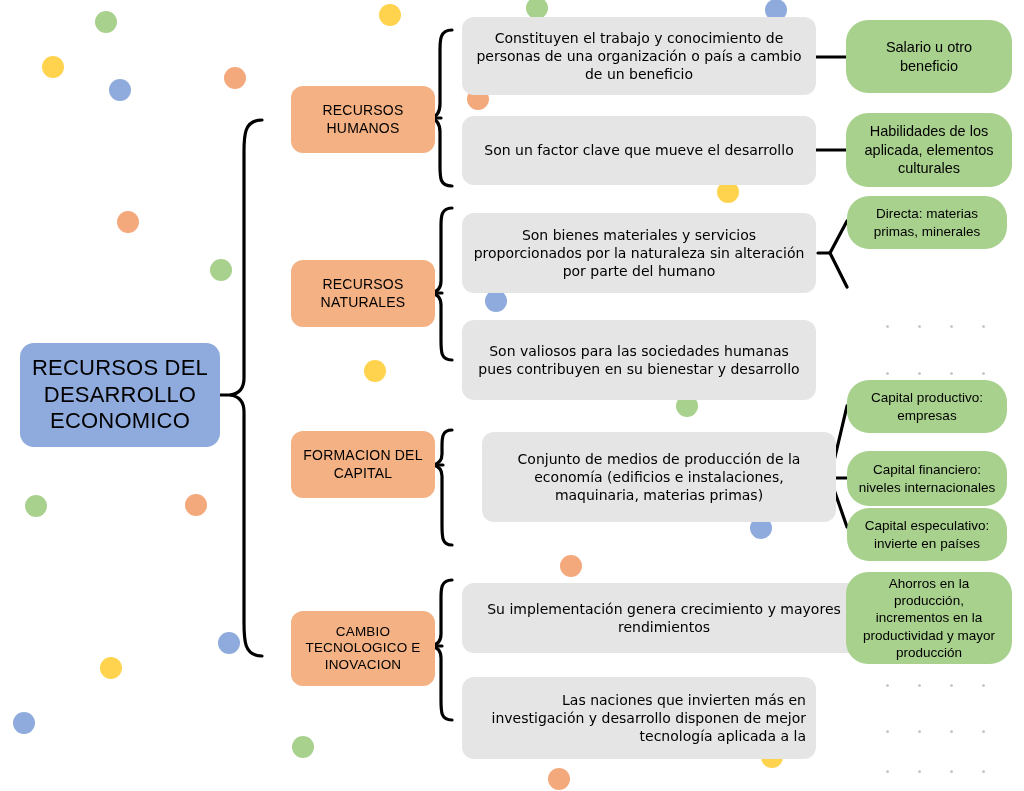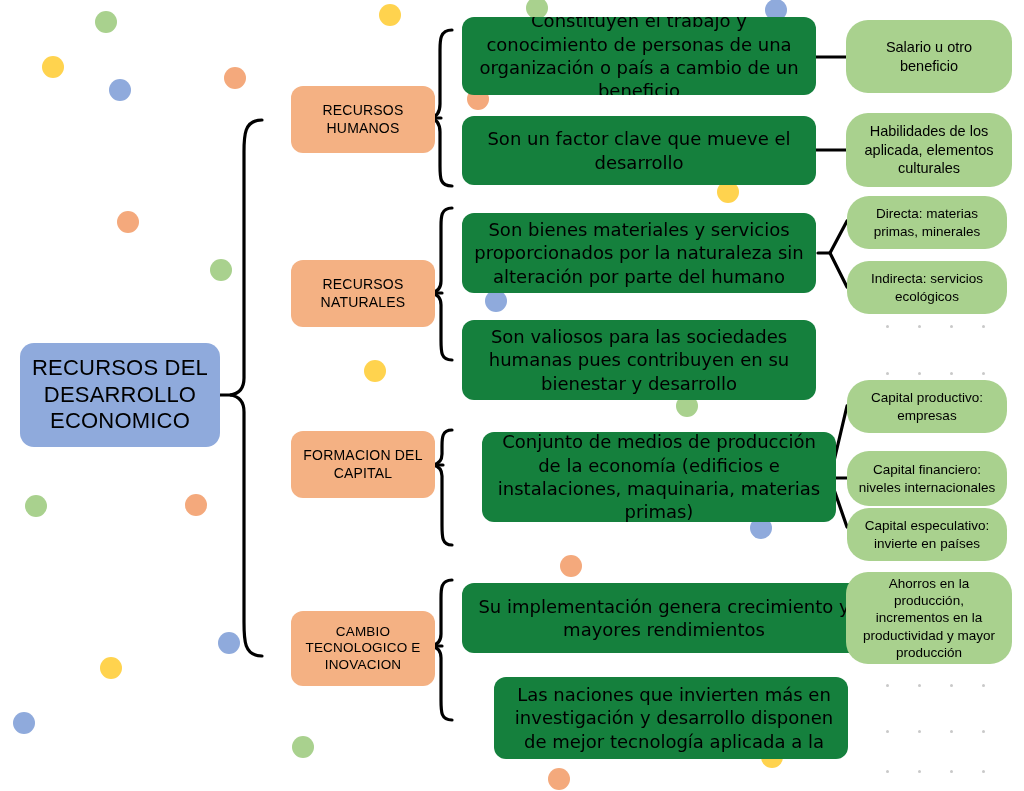--- a/index.html
+++ b/index.html
@@ -69,28 +69,27 @@
   }
   .node-branch.font-lib {
     font-family: "Liberation Sans", sans-serif;
   }
   .node-branch.font-dv {
     font-family: Liberation Sans, sans-serif;
     font-size: 13.5px;
   }
   
   .node-detail {
-    background: #15803d;
+    background: #e5e5e5;
     font-family: "DejaVu Sans", sans-serif;
-    font-size: 18px;
+    font-size: 14px;
     line-height: 1.3;
   }
   .node-detail.align-left {
-    text-align: center;
-    margin-left: 32px;
+    text-align: right;
   }
   .node-detail.align-left .txt {
     padding-left: 16px;
     padding-right: 10px;
   }
   
   .node-leaf {
     background: #A9D18E;
     font-family: "Liberation Sans", sans-serif;
     font-size: 14.5px;
@@ -216,23 +215,20 @@
     </div>
     <div class="node node-detail" style="left:462px; top:213px; width:354px; height:80px;">
       <span class="txt">Son bienes materiales y servicios proporcionados por la naturaleza sin alteración por parte del humano</span>
     </div>
     <div class="node node-detail" style="left:462px; top:320px; width:354px; height:80px;">
       <span class="txt">Son valiosos para las sociedades humanas pues contribuyen en su bienestar y desarrollo</span>
     </div>
     <div class="node node-leaf small" style="left:847px; top:196px; width:160px; height:53px;">
       <span class="txt">Directa: materias primas, minerales</span>
     </div>
-    <div class="node node-leaf small" style="left:847px; top:261px; width:160px; height:53px;">
-      <span class="txt">Indirecta: servicios ecológicos</span>
-    </div>
 
     <div class="node node-branch font-lib" style="left:291px; top:431px; width:144px; height:67px;">
       <span class="txt">FORMACION DEL CAPITAL</span>
     </div>
     <div class="node node-detail" style="left:482px; top:432px; width:354px; height:90px;">
       <span class="txt">Conjunto de medios de producción de la economía (edificios e instalaciones, maquinaria, materias primas)</span>
     </div>
     <div class="node node-leaf small" style="left:847px; top:380px; width:160px; height:53px;">
       <span class="txt">Capital productivo: empresas</span>
     </div>

